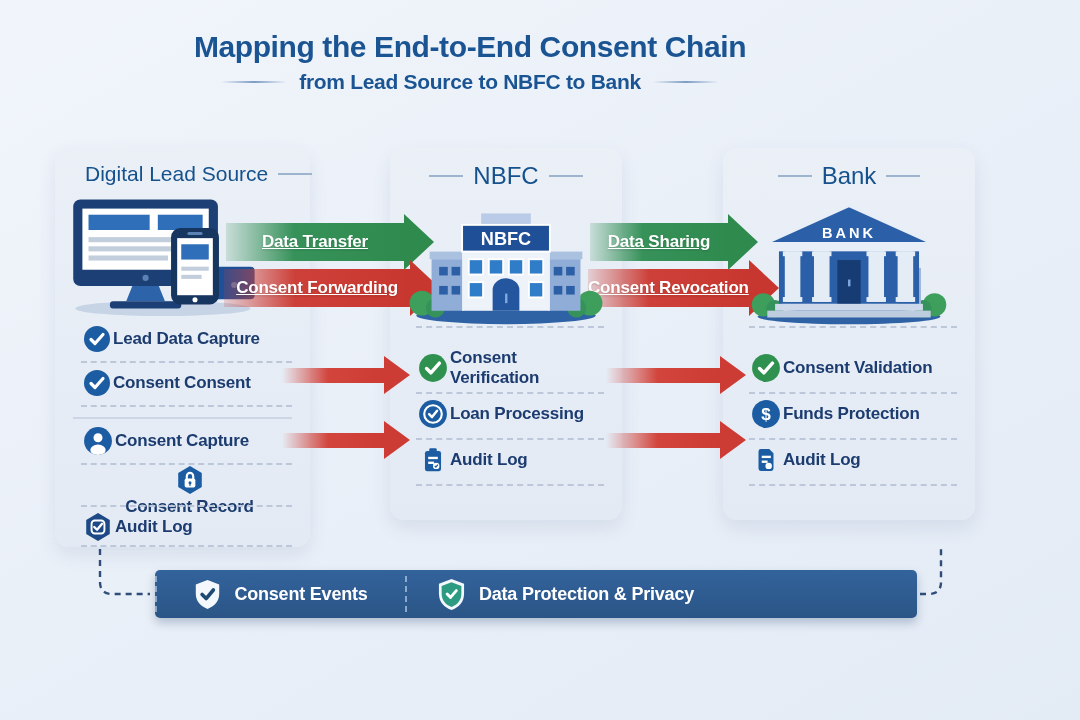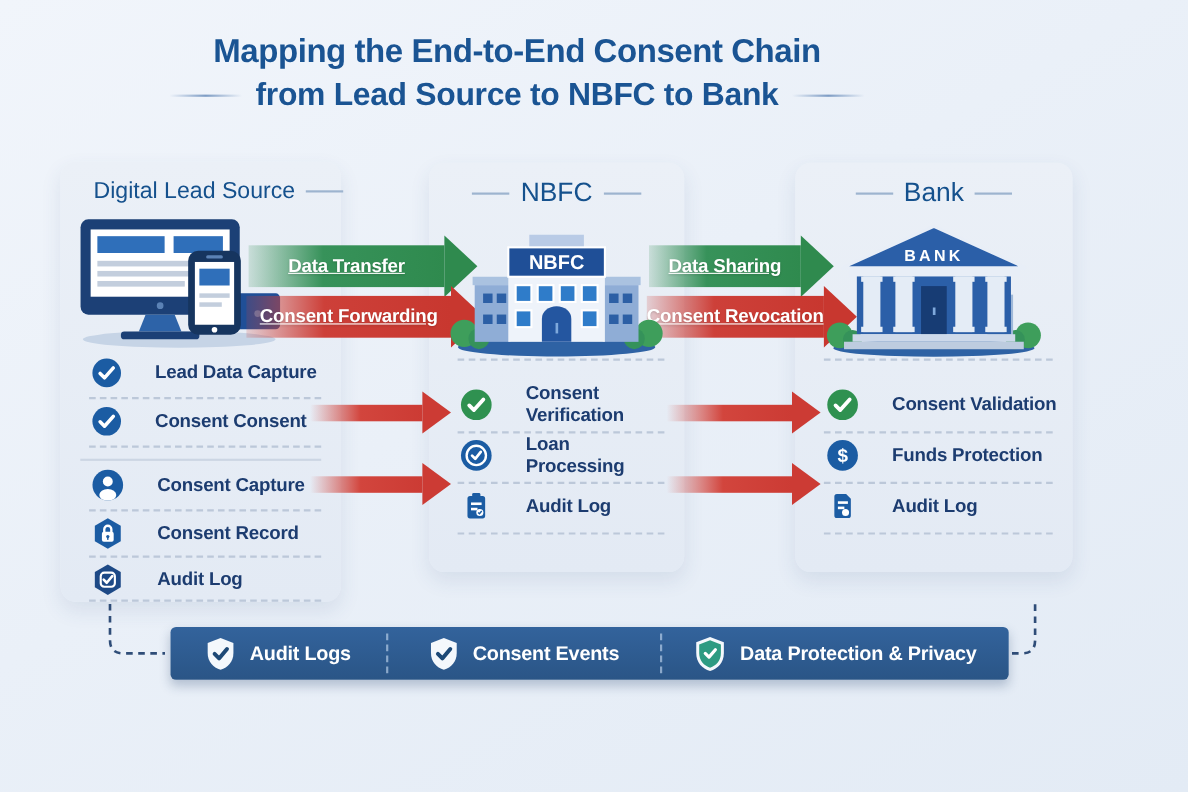--- a/index.html
+++ b/index.html
@@ -5,49 +5,49 @@
   html,body{margin:0;padding:0;}
   #stage{
     position:relative;width:1080px;height:720px;overflow:hidden;
     background:linear-gradient(150deg,#f1f5fb 0%,#eaf0f8 45%,#e3ebf5 100%);
     font-family:"Liberation Sans",sans-serif;
   }
   
   .title-wrap{position:absolute;left:140px;top:30px;width:660px;text-align:center;z-index:2;}
   .title-l1{font-size:30px;font-weight:bold;color:#1a5493;letter-spacing:-.4px;}
   .title-l2{margin-top:6px;display:flex;align-items:center;justify-content:center;gap:12px;
-    font-size:29px;font-weight:bold;color:#1a5493;letter-spacing:-.3px;}
+    font-size:21px;font-weight:bold;color:#1a5493;letter-spacing:-.3px;}
   .tdash{width:66px;height:2px;background:linear-gradient(90deg,transparent,#7d9cc4,transparent);}
   
   .card{position:absolute;background:linear-gradient(180deg,#ebf0f7 0%,#e3eaf4 100%);
     border-radius:14px;box-shadow:0 8px 18px rgba(50,80,130,.10);}
   #card1{left:55px;top:147px;width:255px;height:400px;}
   #card2{left:390px;top:148px;width:232px;height:372px;}
   #card3{left:723px;top:148px;width:252px;height:372px;}
   .card-h{position:absolute;display:flex;align-items:center;gap:10px;
     color:#15518d;font-weight:normal;white-space:nowrap;}
   #card1 .card-h{top:15px;left:30px;font-size:21px;}
   #card2 .card-h{top:14px;left:0;right:0;justify-content:center;font-size:24px;}
   #card3 .card-h{top:14px;left:0;right:0;justify-content:center;font-size:24px;}
   .hline{width:34px;height:2px;background:#9db4cf;}
   .illus{position:absolute;}
   #card1 .illus{top:46px;left:6px;z-index:1;}
   #card2 .illus{top:52px;left:11px;z-index:3;}
   #card3 .illus{top:50px;left:19px;z-index:3;}
   
   .row{position:absolute;left:0;right:14px;height:40px;display:flex;align-items:center;
-    gap:30px;padding-left:28px;color:#1c3c70;font-weight:bold;font-size:17px;letter-spacing:-.2px;}
+    gap:2px;padding-left:28px;color:#1c3c70;font-weight:bold;font-size:17px;letter-spacing:-.2px;}
   .row svg{flex:0 0 auto;}
   .dashdiv{position:absolute;left:26px;right:18px;border-top:2px dashed #bcc8d9;}
   .groupdiv{position:absolute;left:18px;right:18px;border-top:2px solid #ccd6e4;}
   
   #c1r1{top:172px;} #c1d1{top:214px;}
   #c1r2{top:216px;} #c1d2{top:258px;} #c1g{top:270px;}
   #c1r3{top:274px;} #c1d3{top:316px;}
-  #c1r4{top:318px;} #c1d4{top:358px;}
+  #c1r4{top:318px;flex-direction:column;} #c1d4{top:358px;}
   #c1r5{top:360px;} #c1d5{top:398px;}
   
   .c23 .r1{top:200px;} .c23 .dA{top:244px;}
   .c23 .r2{top:246px;} .c23 .dB{top:290px;}
   .c23 .r3{top:292px;} .c23 .dC{top:336px;}
   .c23 .dTop{top:178px;}
   
   .flow{position:absolute;display:flex;align-items:center;height:56px;z-index:2;}
   .fbody{height:38px;display:flex;align-items:center;justify-content:center;flex:1;
     color:#fff;font-weight:bold;font-size:17px;white-space:nowrap;letter-spacing:-.2px;
@@ -362,27 +362,20 @@
   <div class="mini" id="miniC">
       <div class="mbody"></div>
       <div class="mhead"></div>
     </div>
   <div class="mini" id="miniD">
       <div class="mbody"></div>
       <div class="mhead"></div>
     </div>
 
   <div id="bar">
-    <div class="seg" id="seg1">
-      <svg width="27" height="31" viewBox="0 0 30 34">
-        <path d="M15 1 L28 6 V16 C28 25 22.5 30.5 15 33 C7.5 30.5 2 25 2 16 V6 Z" fill="#f4f8fc"></path>
-        <path d="M9 17 l4.5 4.5 L21.5 12" stroke="#1d4976" stroke-width="4" fill="none" stroke-linecap="round" stroke-linejoin="round"></path>
-      </svg>
-      <span>Audit Logs</span>
-    </div>
     <div class="barsep"></div>
     <div class="seg" id="seg2">
       <svg width="27" height="31" viewBox="0 0 30 34">
         <path d="M15 1 L28 6 V16 C28 25 22.5 30.5 15 33 C7.5 30.5 2 25 2 16 V6 Z" fill="#f4f8fc"></path>
         <path d="M9 17 l4.5 4.5 L21.5 12" stroke="#1d4976" stroke-width="4" fill="none" stroke-linecap="round" stroke-linejoin="round"></path>
       </svg>
       <span>Consent Events</span>
     </div>
     <div class="barsep"></div>
     <div class="seg" id="seg3">

